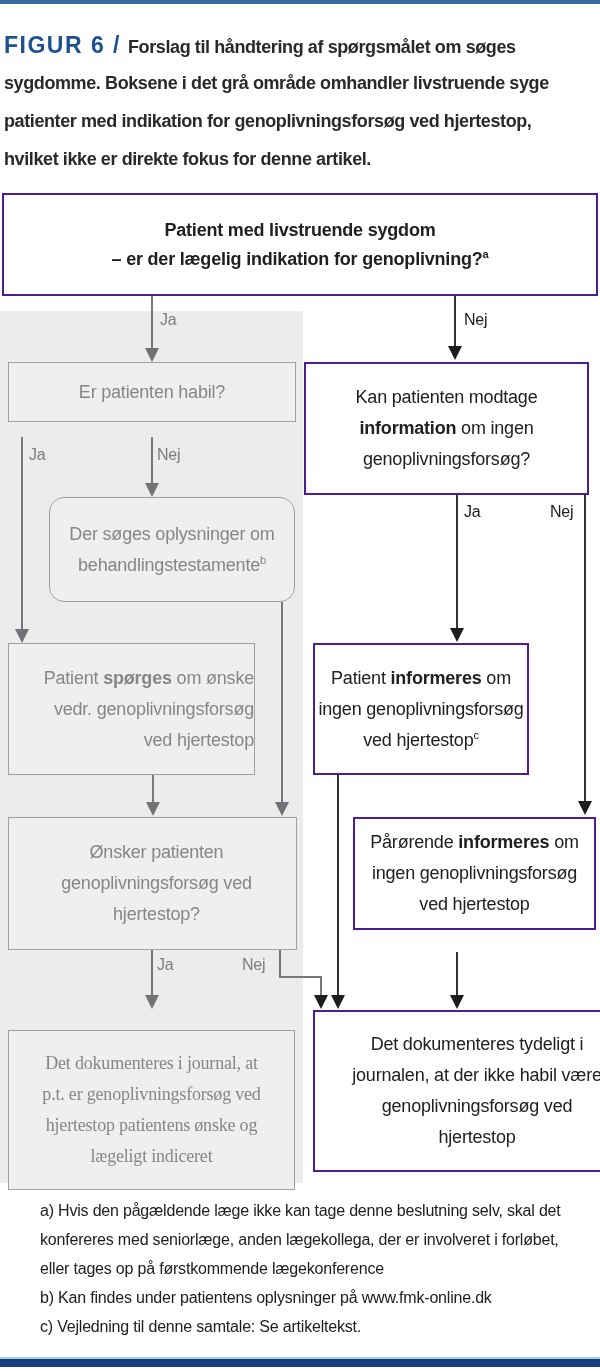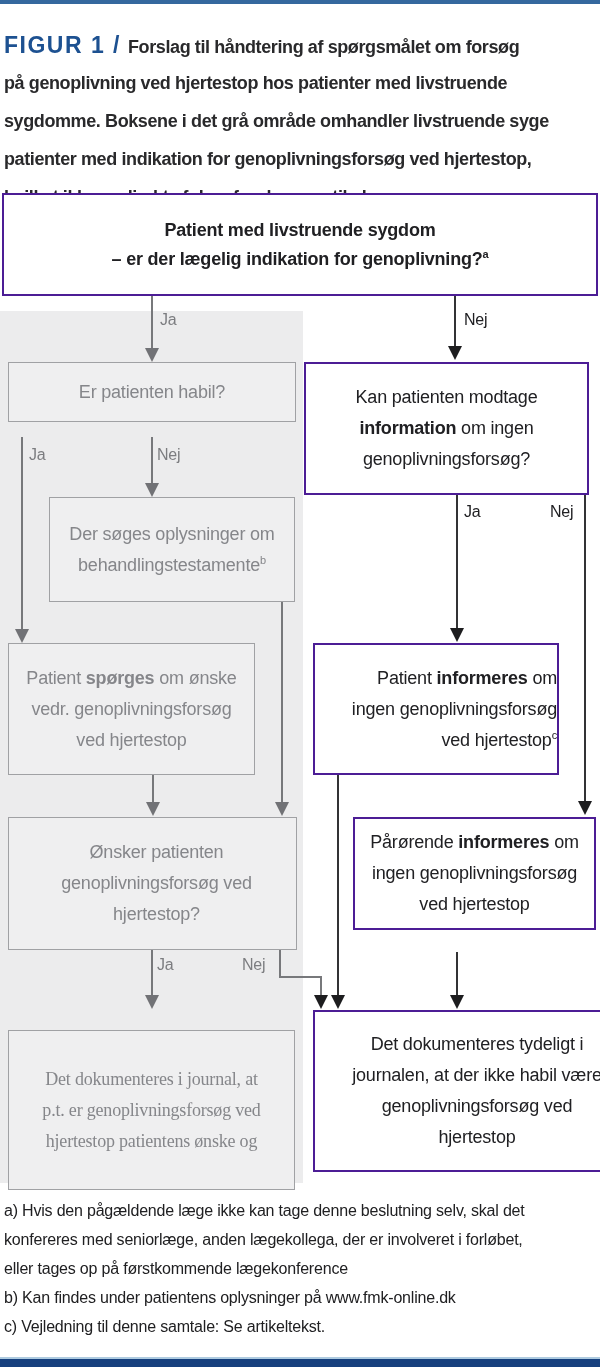--- a/index.html
+++ b/index.html
@@ -29,56 +29,55 @@
   .box--root { line-height:29px; font-weight:bold; }
   .b { font-weight:bold; }
   sup { font-size:11px; line-height:0; }
 
   .elabel { position:absolute; font-size:16px; letter-spacing:-0.2px; }
   .elabel--gray { color:#7c7d80; }
   .elabel--dark { color:#202023; }
 
   #box-root        { left:2px;   top:193px;  width:596px; height:103px; }
   #box-habil       { left:8px;   top:362px;  width:288px; height:60px;  }
-  #box-testamente  { left:49px;  top:497px;  width:246px; height:105px; }
-  #box-spoerges    { left:8px;   top:643px;  width:247px; height:132px; }
+  #box-testamente  { left:49px;  top:497px;  width:246px; height:105px;border-radius:15px; }
+  #box-spoerges    { left:8px;   top:643px;  width:247px; height:132px;text-align:right; }
   #box-oensker     { left:8px;   top:817px;  width:289px; height:133px;padding-left:8px; }
   #box-dok-left    { left:8px;   top:1030px; width:287px; height:160px;font-family:Liberation Serif, serif; }
   #box-kan-modtage { left:304px; top:362px;  width:285px; height:133px;justify-content:center; }
-  #box-pt-inform   { left:313px; top:643px;  width:246px; height:132px;align-items:flex-end; }
+  #box-pt-inform   { left:313px; top:643px;  width:216px; height:132px; }
   #box-paaroerende { left:353px; top:817px;  width:243px; height:113px; }
   #box-dok-right   { left:313px; top:1010px; width:328px; height:162px; }
 
   #lbl-root-ja     { left:160px; top:311px; }
   #lbl-root-nej    { left:464px; top:311px; }
   #lbl-habil-ja    { left:29px;  top:446px; }
   #lbl-habil-nej   { left:157px; top:446px; }
   #lbl-kan-ja      { left:464px; top:503px; }
   #lbl-kan-nej     { left:550px; top:503px; }
   #lbl-oensker-ja  { left:157px; top:956px; }
   #lbl-oensker-nej { left:242px; top:956px; }
 
   .footnotes { position:absolute; left:4px; top:1196px; width:594px; color:#202022; }
-  .fline { height:29px; line-height:29px; font-size:16px; letter-spacing:-0.2px; white-space:nowrap; }
+  .fline { height:29px; line-height:29px; font-size:16px; letter-spacing:-0.2px; white-space:nowrap;margin-left:36px; }
 
   .bottombar-light { position:absolute; left:0; top:1357px; width:600px; height:2px; background:#aecbe0; }
   .bottombar { position:absolute; left:0; top:1359px; width:600px; height:8px; background:#16407e; }
 </style>
 </head>
 <body>
 
 <div class="page">
 
   <div class="topbar"></div>
 
   <div class="header">
     <div class="hline">
-      <span class="figlabel">FIGUR 1 /</span><span>Forslag til håndtering af spørgsmålet om forsøg</span>
+      <span class="figlabel">FIGUR 6 /</span><span>Forslag til håndtering af spørgsmålet om søges</span>
     </div>
-    <div class="hline">på genoplivning ved hjertestop hos patienter med livstruende</div>
     <div class="hline">sygdomme. Boksene i det grå område omhandler livstruende syge</div>
     <div class="hline">patienter med indikation for genoplivningsforsøg ved hjertestop,</div>
     <div class="hline">hvilket ikke er direkte fokus for denne artikel.</div>
   </div>
 
   <div class="grayarea"></div>
 
   <svg class="connectors" width="600" height="1371" viewBox="0 0 600 1371">
 
     <path d="M152 296 V348" stroke="#77787b" stroke-width="2" fill="none"></path>
@@ -126,20 +125,21 @@
     </div>
   <div id="box-oensker" class="box box--gray">
       <div><span>Ønsker patienten</span></div>
       <div><span>genoplivningsforsøg ved</span></div>
       <div><span>hjertestop?</span></div>
     </div>
   <div id="box-dok-left" class="box box--gray">
       <div><span>Det dokumenteres i journal, at</span></div>
       <div><span>p.t. er genoplivningsforsøg ved</span></div>
       <div><span>hjertestop patientens ønske og</span></div>
+      <div><span>lægeligt indiceret</span></div>
     </div>
   <div id="box-kan-modtage" class="box box--dark">
       <div><span>Kan patienten modtage</span></div>
       <div><span class="b">information</span><span> om ingen</span></div>
       <div><span>genoplivningsforsøg?</span></div>
     </div>
   <div id="box-pt-inform" class="box box--dark">
       <div><span>Patient </span><span class="b">informeres</span><span> om</span></div>
       <div><span>ingen genoplivningsforsøg</span></div>
       <div><span>ved hjertestop</span><sup>c</sup></div>

